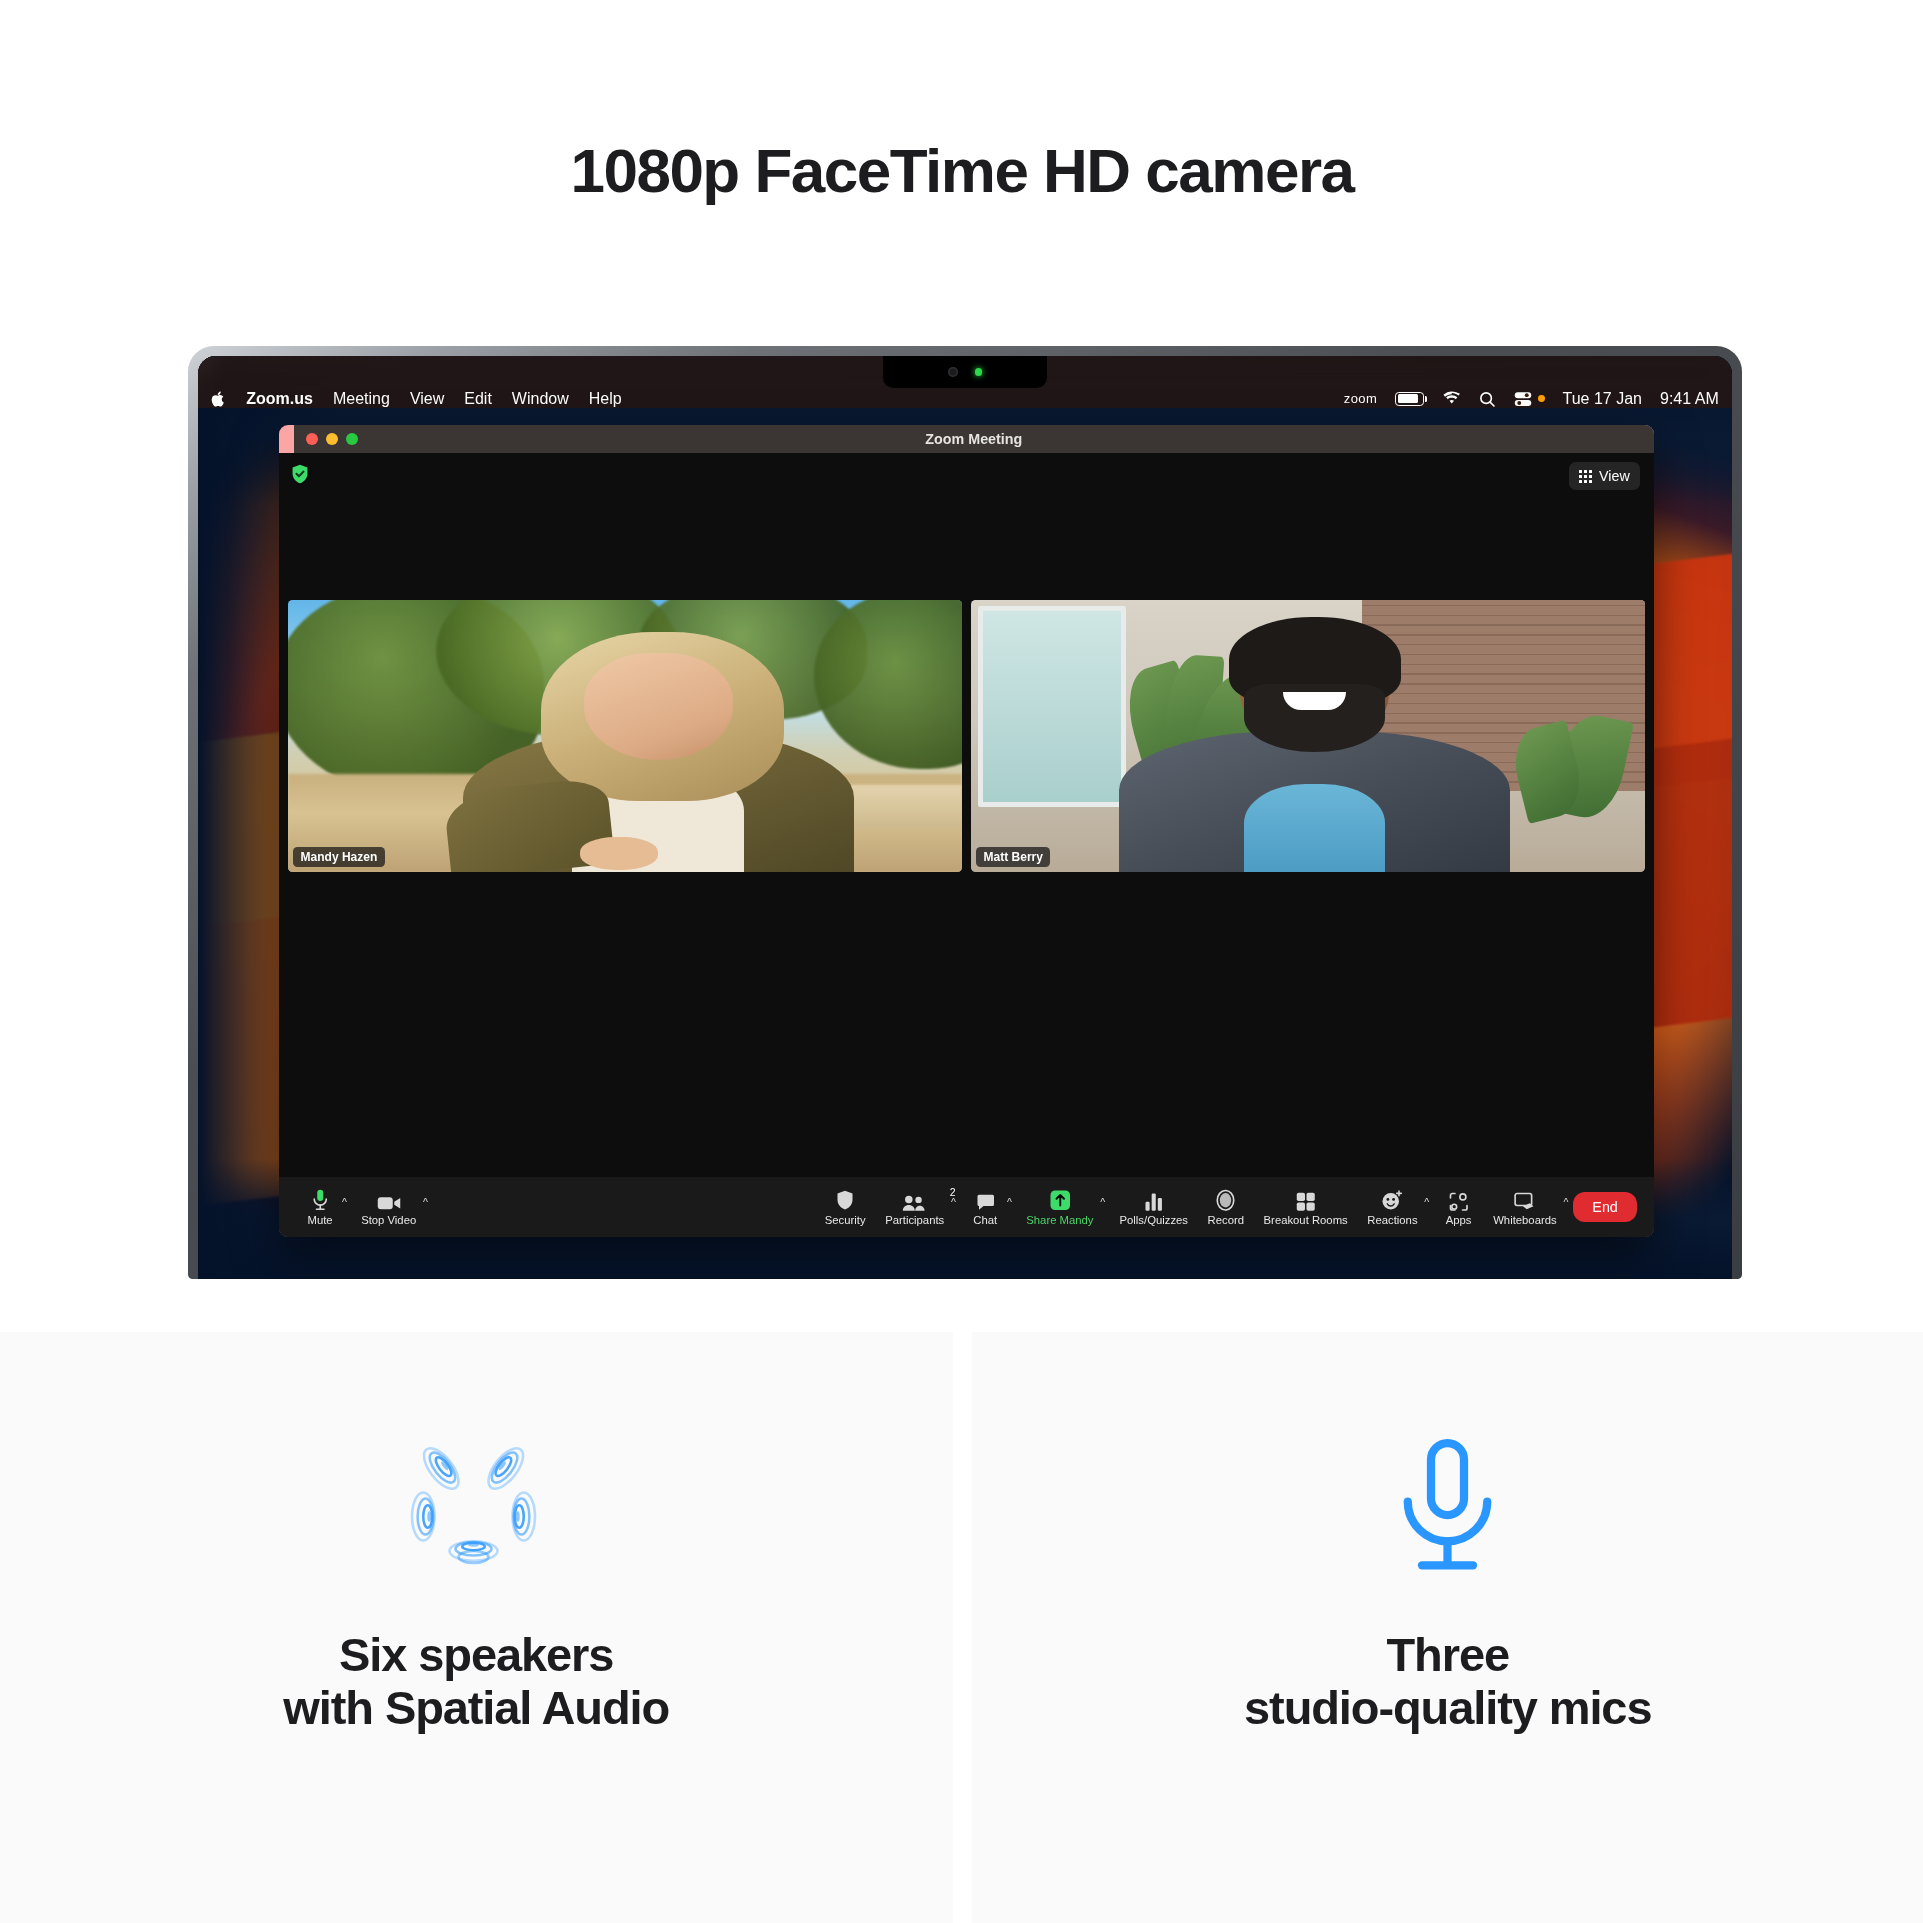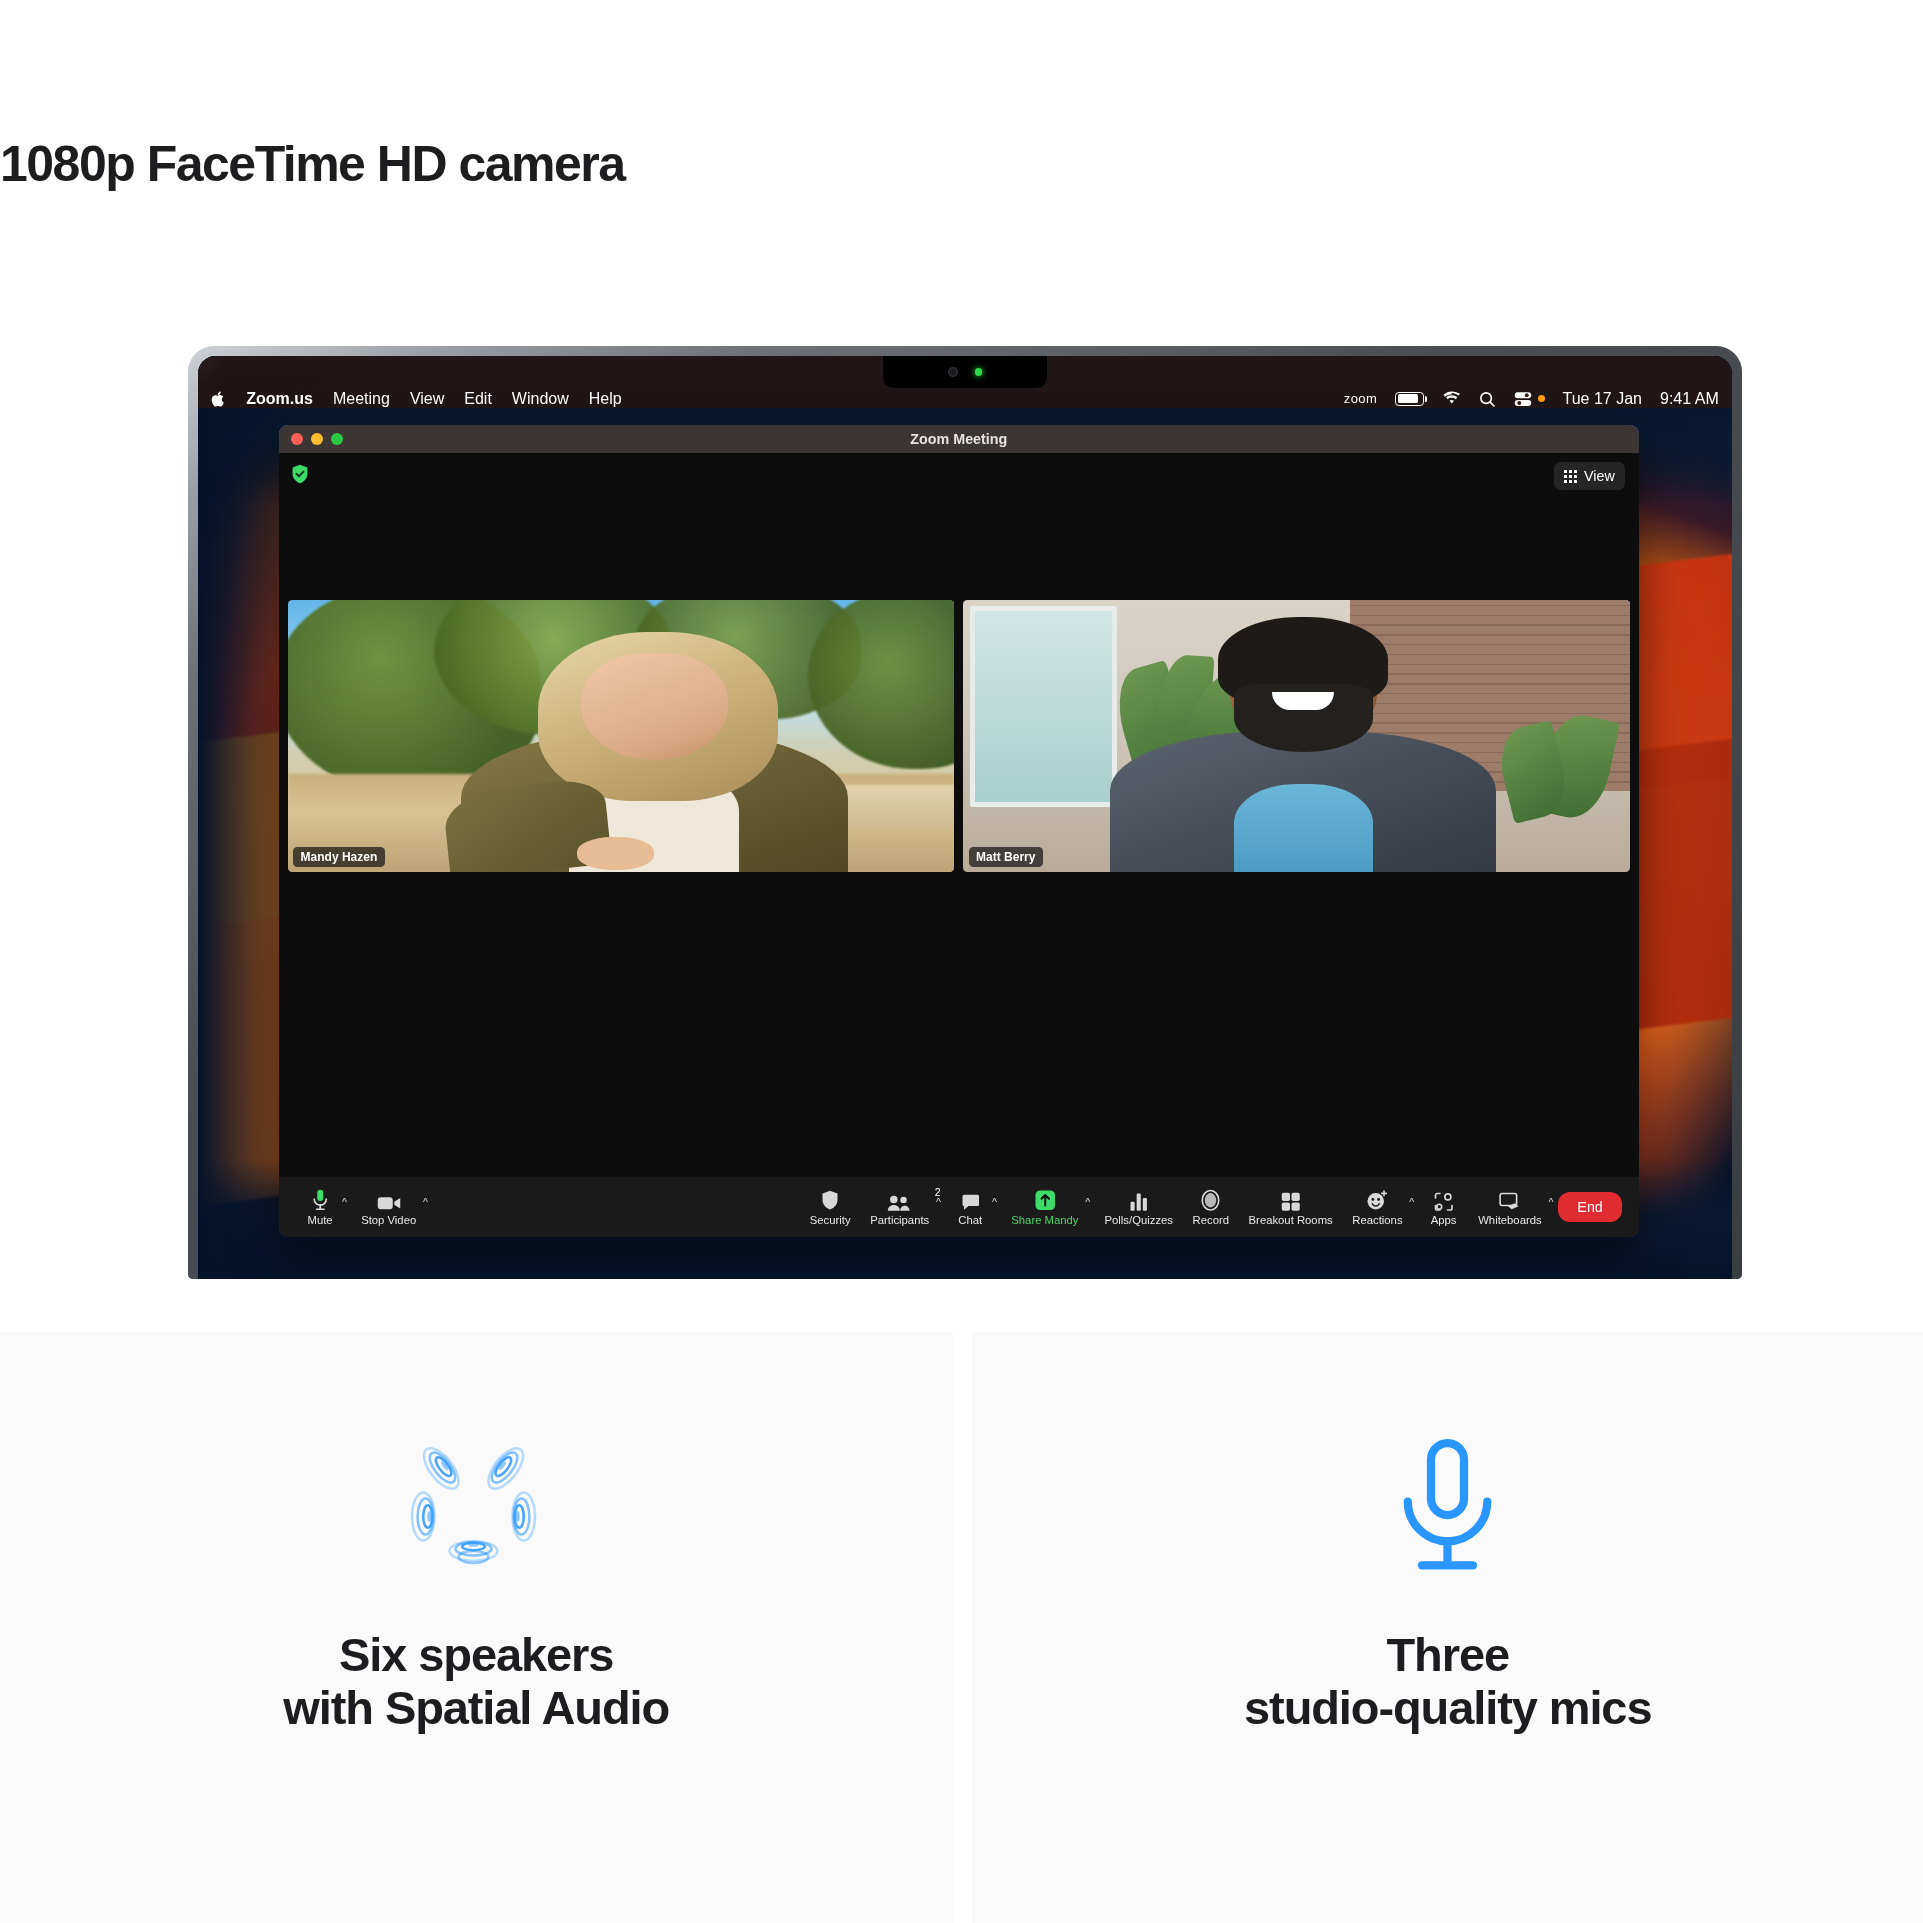--- a/index.html
+++ b/index.html
@@ -7,21 +7,22 @@
     width:1924px;height:1924px;
     background:#ffffff;
     font-family:"Liberation Sans",sans-serif;
     overflow:hidden;
     position:relative;
   }
 
   
   .hero-title{
     position:absolute;top:135px;left:0;width:1924px;
-    font-size:50px;font-weight:700;color:#1d1d1f;
+    text-align:center;
+    font-size:62px;font-weight:700;color:#1d1d1f;
     letter-spacing:-1.5px;
   }
 
   
   .laptop{
     position:absolute;left:188px;top:346px;
     width:1554px;height:933px;
   }
   .laptop-bezel{
     position:absolute;inset:0;
@@ -110,22 +111,23 @@
     display:flex;align-items:center;justify-content:center;gap:16.5px;
   }
   .cam-lens{width:10.5px;height:10.5px;border-radius:50%;background:#1b1b1d;box-shadow:inset 0 0 0 1.5px #2e2e31;}
   .cam-led{width:7.5px;height:7.5px;border-radius:50%;background:#2bd94a;box-shadow:0 0 6px #2bd94a;}
 
   
   .zoomwin{
     position:absolute;left:81px;top:69px;width:1360px;height:812px;
     border-radius:9px;overflow:hidden;
     box-shadow:0 18px 45px rgba(0,0,0,.55);
-    background:#8b5cf6;
+    background:#fca5a5;
     z-index:6;
+    padding-left:15px;
   }
   .zw-titlebar{
     height:28.6px;background:#3b3634;display:flex;align-items:center;
     position:relative;
   }
   .tl{display:flex;gap:8.3px;padding-left:12px;}
   .tl span{width:12px;height:12px;border-radius:50%;display:block;}
   .tl .r{background:#ff5f57;}
   .tl .y{background:#febc2e;}
   .tl .g{background:#28c840;}

